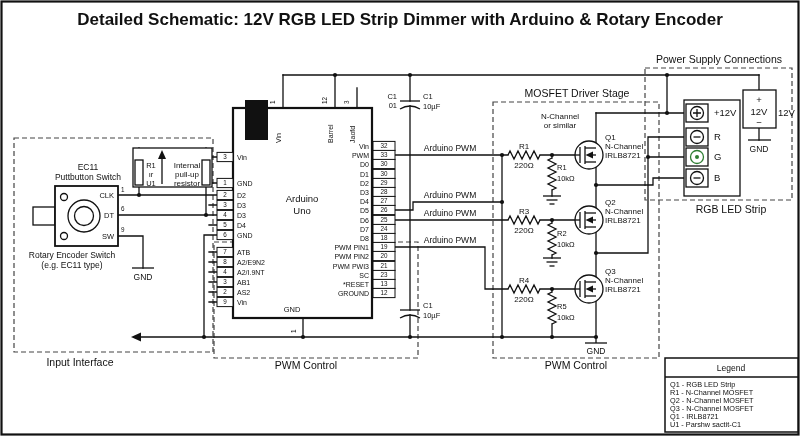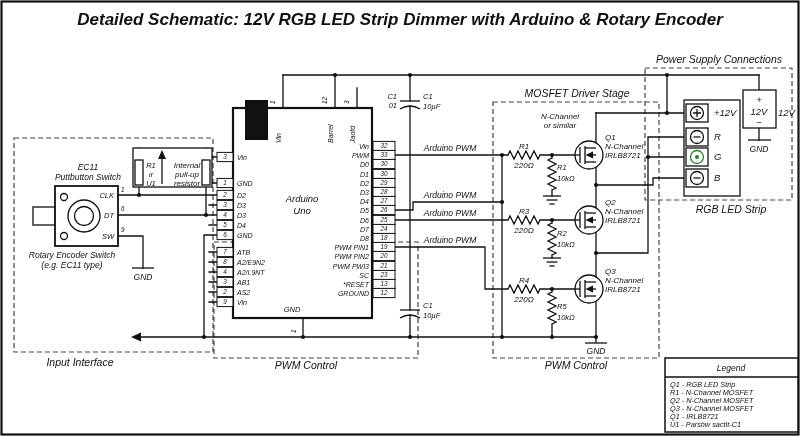--- a/index.html
+++ b/index.html
@@ -1,16 +1,16 @@
 <!DOCTYPE html>
 <html><head>
 <meta charset="utf-8">
 <style>
   html,body{margin:0;padding:0;background:#fff;}
-  .stage{position:relative;width:800px;height:436px;background:#fff;overflow:hidden;font-style:italic;}
+  .stage{position:relative;width:800px;height:436px;background:#fff;overflow:hidden;}
   svg{position:absolute;left:0;top:0;}
   svg text{fill:#111;font-family:"Liberation Sans",sans-serif;}
   .title{font-size:17px;font-weight:bold;}
   .t63{font-size:6.3px;}
   .t7{font-size:7px;}
   .t75{font-size:7.5px;}
   .t8{font-size:8px;}
   .t85{font-size:8.5px;}
   .t95{font-size:9.5px;}
   .t10{font-size:10.5px;}

